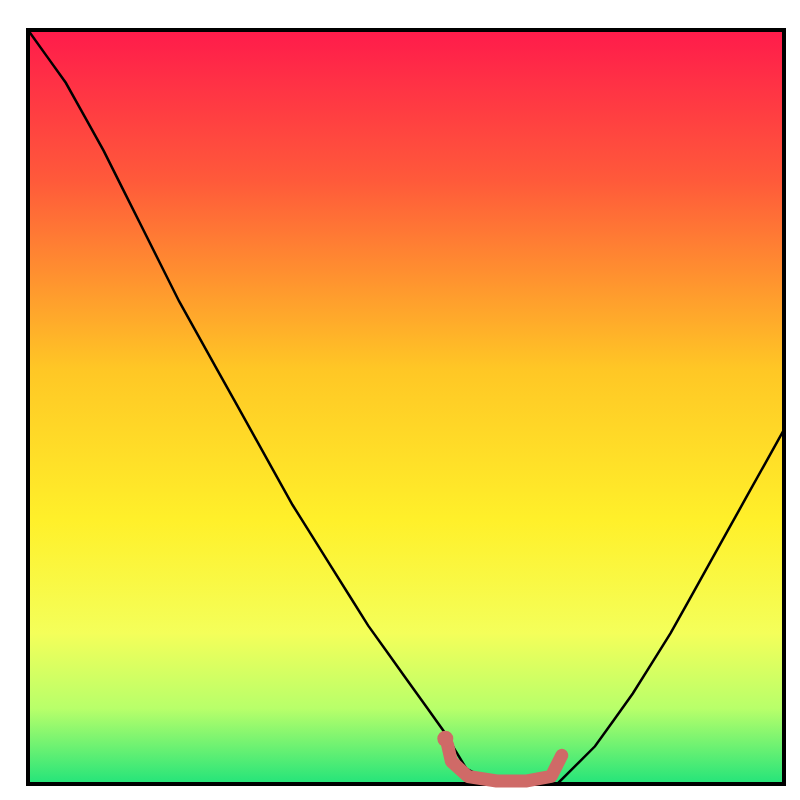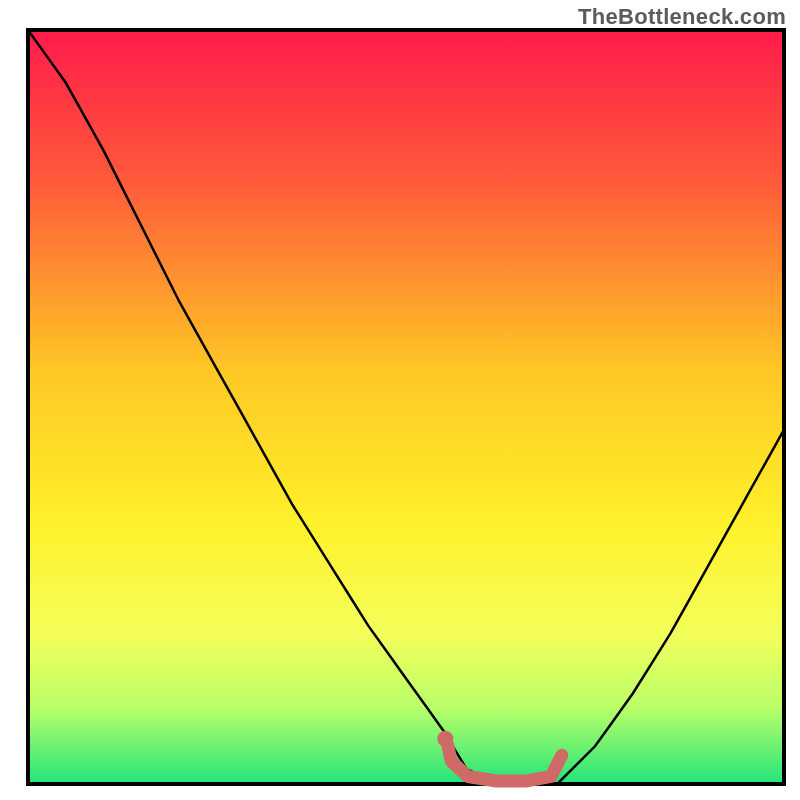--- a/index.html
+++ b/index.html
@@ -4,21 +4,20 @@
 <style>
   html,body{margin:0;padding:0;width:800px;height:800px;background:#fff;font-family:Arial,Helvetica,sans-serif}
   .wrap{position:relative;width:800px;height:800px}
   .attribution{position:absolute;top:4px;right:14px;font-size:22px;font-weight:700;color:#5b5b5b;letter-spacing:.3px}
   svg{position:absolute;top:0;left:0}
 </style>
 </head>
 <body>
 
 <div class="wrap">
-  <div class="attribution">TheBottleneck.com</div>
 
   <svg width="800" height="800" viewBox="0 0 800 800">
     <defs>
       <linearGradient id="bg" x1="0" y1="0" x2="0" y2="1">
 
       <stop offset="0%" stop-color="#ff1b4b"></stop>
           <stop offset="20%" stop-color="#ff5a3a"></stop>
           <stop offset="45%" stop-color="#ffc725"></stop>
           <stop offset="65%" stop-color="#fff02a"></stop>
           <stop offset="80%" stop-color="#f4ff5a"></stop>

